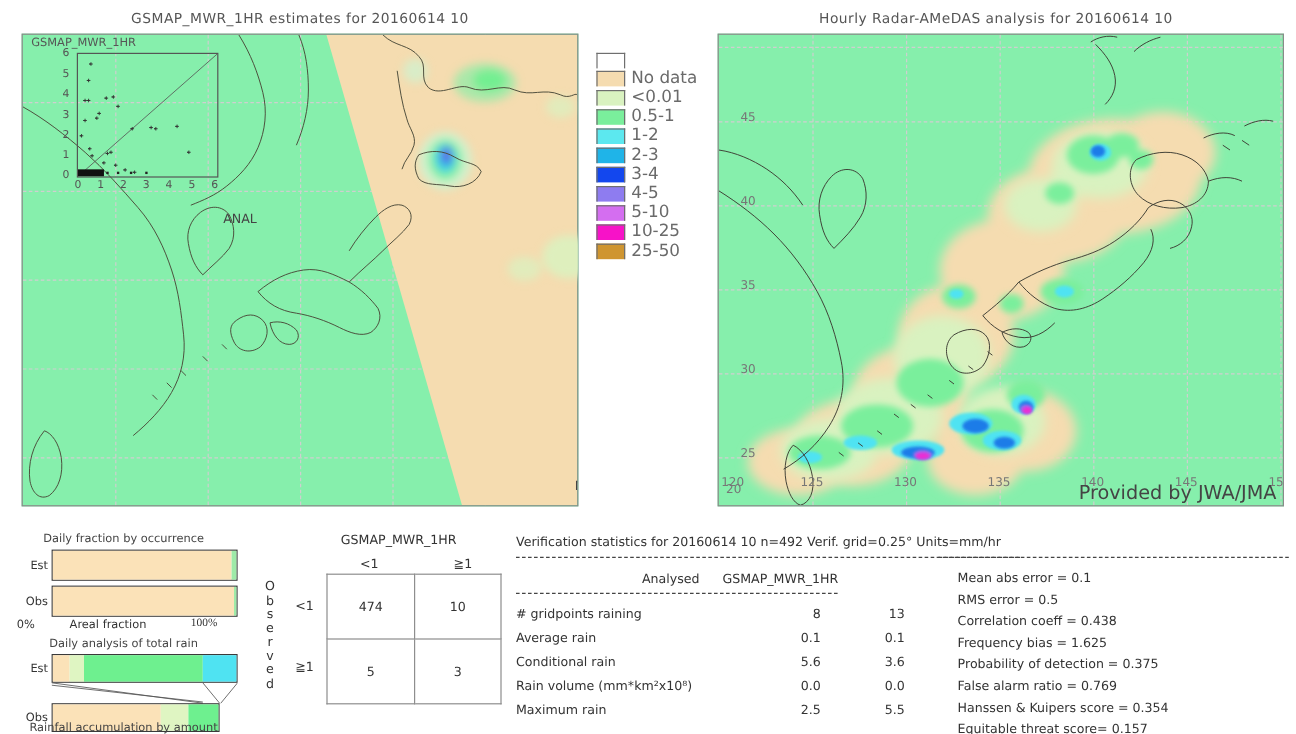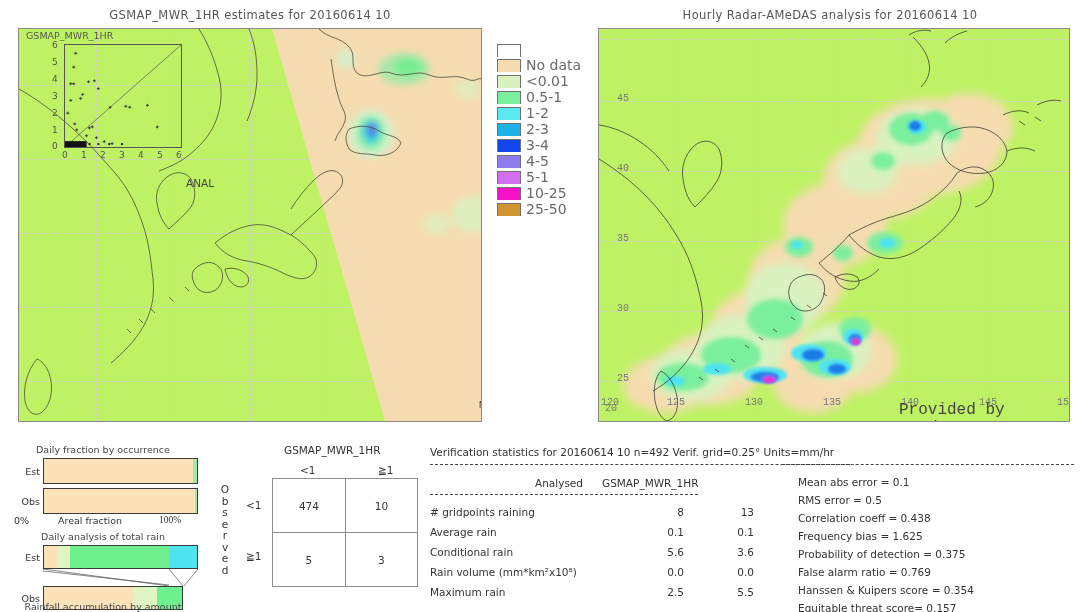--- a/index.html
+++ b/index.html
@@ -7,21 +7,21 @@
     width:1080px;height:612px;position:relative;overflow:hidden;
     font-family:"DejaVu Sans","Liberation Sans",sans-serif;
     color:#3a3a3a;
   }
   .panel-title{
     position:absolute;text-align:center;font-size:11.5px;color:#555;
     letter-spacing:.4px;white-space:nowrap;
   }
 
   
-  .mapframe{position:absolute;border:1px solid #8a8a8a;background:#bef264;overflow:hidden;font-family:Liberation Mono, monospace;}
+  .mapframe{position:absolute;border:1px solid #8a8a8a;background:#86efac;overflow:hidden;}
   .gridv,.gridh{position:absolute;background:transparent;}
   .gridv{width:0;border-left:1px dashed #cfcfcf;}
   .gridh{height:0;border-top:1px dashed #cfcfcf;}
   .coast{position:absolute;left:0;top:0;width:100%;height:100%;pointer-events:none;}
   .axlabel{position:absolute;font-size:10px;color:#777;white-space:nowrap;}
 
   
   #inset-scatter{position:absolute;background:transparent;}
   #inset-scatter .ibox{position:absolute;border:1px solid #555;left:42px;top:14px;right:2px;bottom:22px;}
   #inset-scatter .ilabel{position:absolute;font-size:9.5px;color:#555;}
@@ -226,21 +226,21 @@
     <div class="cb-row">
       <div class="cb-cell" style="background: rgb(19, 71, 238); height: 12px;"></div>
       <div class="cb-lab">3-4</div>
     </div>
     <div class="cb-row">
       <div class="cb-cell" style="background: rgb(142, 124, 240); height: 12px;"></div>
       <div class="cb-lab">4-5</div>
     </div>
     <div class="cb-row">
       <div class="cb-cell" style="background: rgb(212, 110, 240); height: 12px;"></div>
-      <div class="cb-lab">5-1</div>
+      <div class="cb-lab">5-10</div>
     </div>
     <div class="cb-row">
       <div class="cb-cell" style="background: rgb(247, 18, 200); height: 12px;"></div>
       <div class="cb-lab">10-25</div>
     </div>
     <div class="cb-row">
       <div class="cb-cell" style="background: rgb(207, 149, 48); height: 12px;"></div>
       <div class="cb-lab">25-50</div>
     </div>
   </div>

